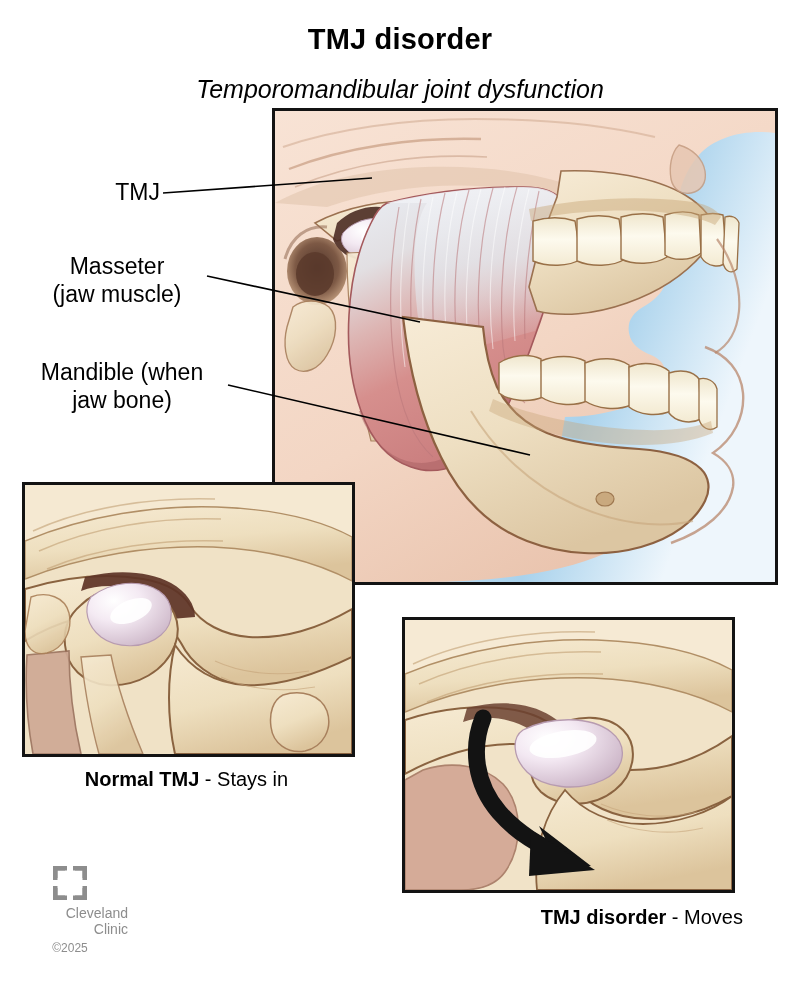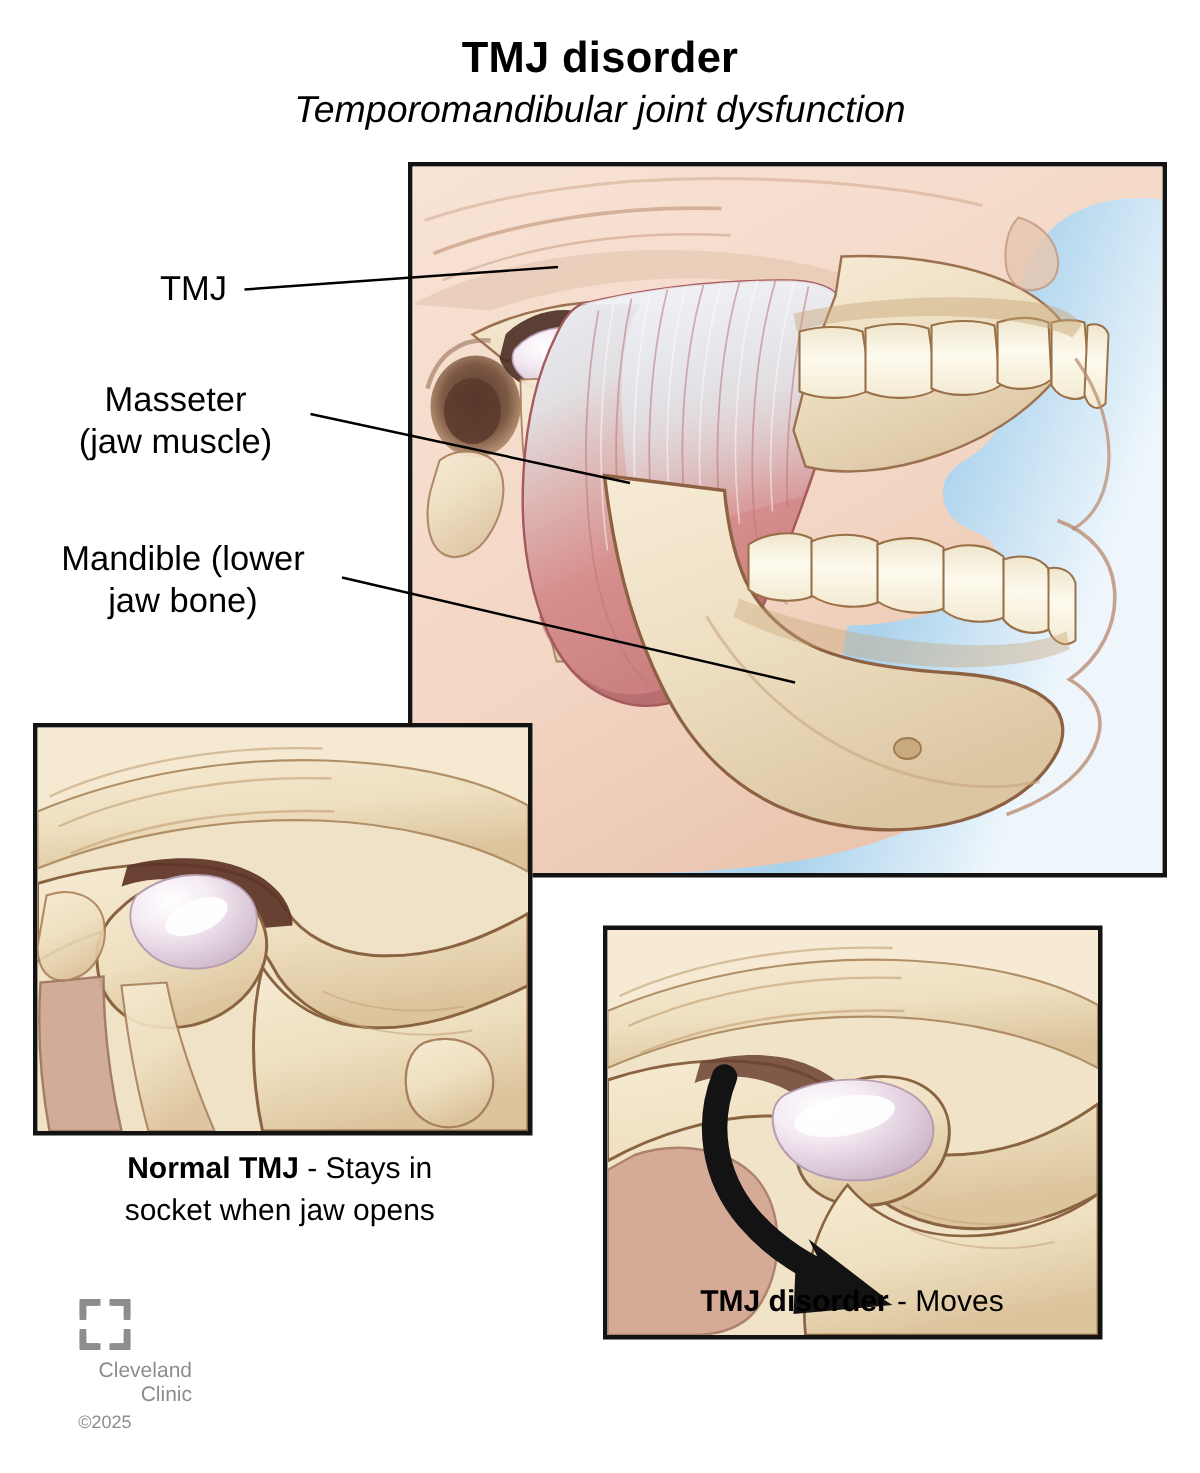--- a/index.html
+++ b/index.html
@@ -27,21 +27,21 @@
   #main-title {
     font-size: 29px;
     font-weight: bold;
     letter-spacing: 0.2px;
     line-height: 34px;
   }
   #subtitle {
     font-size: 25px;
     font-style: italic;
     line-height: 32px;
-    margin-top: 1px;
+    margin-top: 17px;
   }
 
   
   .panel {
     position: absolute;
     box-sizing: border-box;
     border: 3px solid #131313;
     overflow: hidden;
     background: #ffffff;
   }
@@ -56,41 +56,41 @@
   #disorder-panel{ left: 402px; top: 617px; width: 333px; height: 276px; }
 
   
   .callout {
     position: absolute;
     font-size: 23px;
     line-height: 28px;
     color: #000;
     white-space: pre-line;
   }
-  #label-tmj       { left: 98px;  top: 178px; width: 62px; text-align: center; }
+  #label-tmj       { left: 98px;  top: 178px; width: 62px; text-align: right; }
   #label-masseter  { left: 18px;  top: 252px; width: 198px; text-align: center; }
   #label-mandible  { left: 8px;   top: 358px; width: 228px; text-align: center; }
 
   .leader {
     position: absolute;
     overflow: visible;
     pointer-events: none;
   }
 
   
   .caption {
     position: absolute;
     font-size: 20px;
     line-height: 28px;
     text-align: center;
     color: #000;
   }
   .caption b { font-weight: bold; }
   #normal-caption   { left: 14px;  top: 765px; width: 345px; }
-  #disorder-caption { left: 393px; top: 854px; width: 350px; }
+  #disorder-caption { left: 393px; top: 903px; width: 350px; text-align: right; }
 
   
   #logo-block {
     position: absolute;
     left: 12px; top: 866px;
     width: 116px;
     text-align: center;
     color: #8d8d8d;
   }
   #logo-mark {
@@ -311,21 +311,21 @@
 
       <path d="M404,34 C 418,38 428,48 430,60 C 432,72 426,80 416,82
                C 406,84 398,78 396,68 C 394,56 396,42 404,34 Z" fill="#e7c7b2" stroke="#c49b80" stroke-width="1.4" opacity="0.85"></path>
     </g>
   </svg>
 </div>
 
 <div class="callout" id="label-tmj">TMJ</div>
 <div class="callout" id="label-masseter">Masseter
 (jaw muscle)</div>
-<div class="callout" id="label-mandible">Mandible (lower
+<div class="callout" id="label-mandible">Mandible (when
 jaw bone)</div>
 
 <svg class="leader" style="left:0;top:0;width:800px;height:982px;position:absolute;">
   <line x1="163" y1="193" x2="372" y2="178" stroke="#000" stroke-width="1.6"></line>
   <line x1="207" y1="276" x2="420" y2="322" stroke="#000" stroke-width="1.6"></line>
   <line x1="228" y1="385" x2="530" y2="455" stroke="#000" stroke-width="1.6"></line>
 </svg>
 
 <div class="panel" id="normal-panel">
   <svg class="panel-art" viewBox="0 0 327 269" preserveAspectRatio="none">
@@ -394,21 +394,20 @@
       <g stroke="#c5a379" stroke-width="1.2" fill="none" opacity="0.6">
         <path d="M190,176 C 216,188 250,192 284,186"></path>
         <path d="M196,192 C 222,204 256,208 290,202"></path>
       </g>
     </g>
   </svg>
 </div>
 
 <div class="caption" id="normal-caption">
   <b>Normal TMJ</b><span> - Stays in</span><br>
-  <span>socket when jaw opens</span>
 </div>
 
 <div class="panel" id="disorder-panel">
   <svg class="panel-art" viewBox="0 0 327 270" preserveAspectRatio="none">
     <defs>
       <linearGradient id="dBone" x1="0" y1="0" x2="0.4" y2="1">
         <stop offset="0%" stop-color="#f6ead2"></stop>
         <stop offset="55%" stop-color="#eedfbf"></stop>
         <stop offset="100%" stop-color="#dcc49c"></stop>
       </linearGradient>

